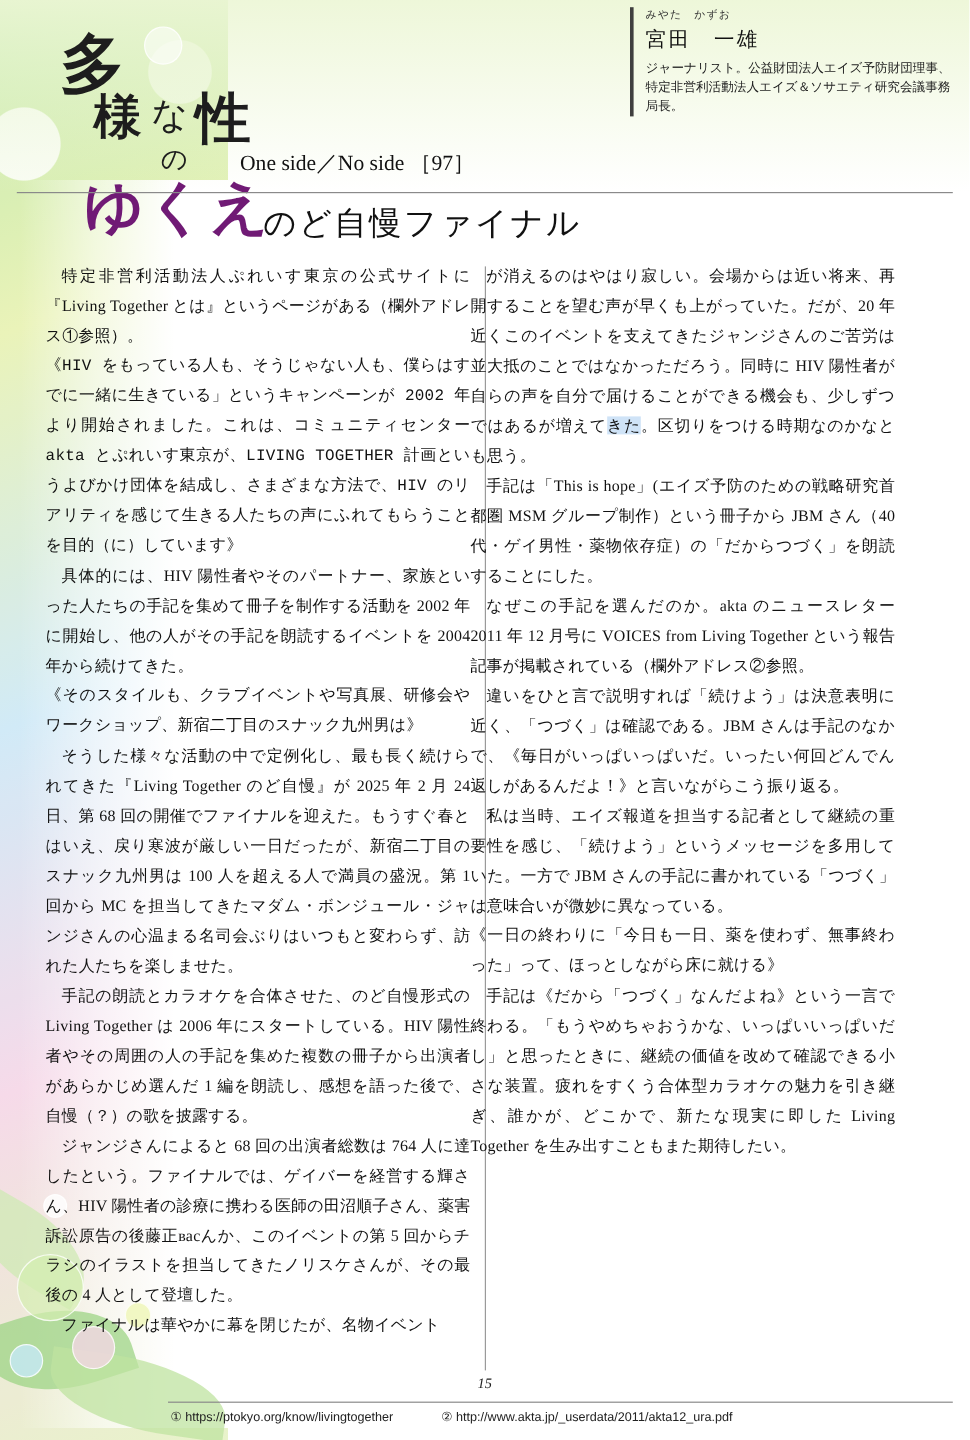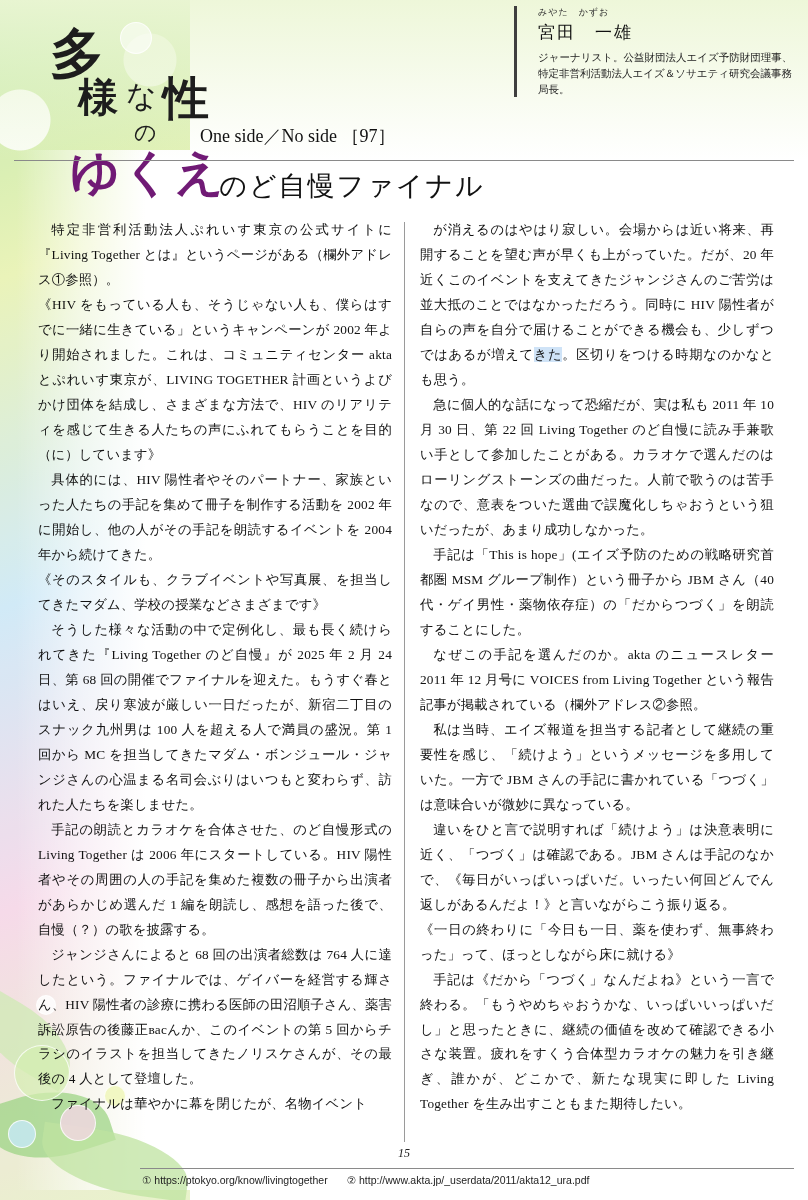--- a/index.html
+++ b/index.html
@@ -103,21 +103,21 @@
     position: absolute; left: 42px; top: 126px;
     font-size: 49px; font-weight: bold; color: #701a75;
     letter-spacing: 2px;
   }
 
   
   .author-box {
     position: absolute;
     right: 8px; top: 6px;
     width: 262px;
-    padding-left: 21px;
+    padding-left: 10px;
     border-left: 3px solid #3f3f3f;
   }
   .author-name {
     font-size: 17px; font-weight: normal; letter-spacing: 2px;
     color: #111; margin-bottom: 6px;
   }
   .author-desc {
     font-size: 10.5px; line-height: 1.5; color: #222;
     font-family: "Liberation Sans", sans-serif;
   }
@@ -155,37 +155,35 @@
     font-size: 27px;
     letter-spacing: 2px;
     color: #111;
   }
   .columns {
     position: absolute;
     left: 38px; top: 218px;
     width: 736px;
     height: 930px;
     display: flex;
-    gap: 28px;
-    justify-content: flex-end;
   }
   .col {
     width: 354px;
     font-size: 13.3px;
     line-height: 1.88;
     text-align: justify;
     text-justify: inter-character;
     letter-spacing: 0.2px;
     color: #111;
   }
   .col p {
     margin: 0;
     text-indent: 1em;
   }
-  .col p.noindent { text-indent: 0; }
+  .col p.noindent { text-indent: 0; font-family: Liberation Mono, monospace; }
   .divider {
     position: absolute;
     left: 404px; top: 222px;
     width: 1px; height: 920px;
     background: #9a9a9a;
   }
   .highlight {
     background: #cfe3f7;
     margin-top: 32px;
   }
@@ -204,21 +202,21 @@
     position: absolute;
     left: 140px; top: 1168px;
     width: 654px; height: 1px;
     background: #8a8a8a;
   }
   .footnotes {
     position: absolute;
     left: 142px; top: 1174px;
     width: 650px;
     display: flex;
-    gap: 19px;
+    gap: 40px;
     font-size: 10.5px;
     color: #222;
     font-family: "Liberation Sans", sans-serif;
   }
 </style>
 </head>
 <body>
 
 <div class="page">
 
@@ -259,33 +257,32 @@
 
   <div class="article-title">のど自慢ファイナル</div>
 
   <div class="divider"></div>
 
   <div class="columns">
     <div class="col" id="col-left">
         <p>特定非営利活動法人ぷれいす東京の公式サイトに『Living Together とは』というページがある（欄外アドレス①参照）。</p>
         <p class="noindent">《HIV をもっている人も、そうじゃない人も、僕らはすでに一緒に生きている」というキャンペーンが 2002 年より開始されました。これは、コミュニティセンター akta とぷれいす東京が、LIVING TOGETHER 計画というよびかけ団体を結成し、さまざまな方法で、HIV のリアリティを感じて生きる人たちの声にふれてもらうことを目的（に）しています》</p>
         <p>具体的には、HIV 陽性者やそのパートナー、家族といった人たちの手記を集めて冊子を制作する活動を 2002 年に開始し、他の人がその手記を朗読するイベントを 2004 年から続けてきた。</p>
-        <p class="noindent">《そのスタイルも、クラブイベントや写真展、を担当してきたマダム、学校の授業などさまざまです》</p>
+        <p class="noindent">《そのスタイルも、クラブイベントや写真展、研修会やワークショップ、新宿二丁目のスナック九州男は》</p>
         <p>そうした様々な活動の中で定例化し、最も長く続けられてきた『Living Together のど自慢』が 2025 年 2 月 24 日、第 68 回の開催でファイナルを迎えた。もうすぐ春とはいえ、戻り寒波が厳しい一日だったが、新宿二丁目のスナック九州男は 100 人を超える人で満員の盛況。第 1 回から MC を担当してきたマダム・ボンジュール・ジャンジさんの心温まる名司会ぶりはいつもと変わらず、訪れた人たちを楽しませた。</p>
         <p>手記の朗読とカラオケを合体させた、のど自慢形式の Living Together は 2006 年にスタートしている。HIV 陽性者やその周囲の人の手記を集めた複数の冊子から出演者があらかじめ選んだ 1 編を朗読し、感想を語った後で、自慢（？）の歌を披露する。</p>
         <p>ジャンジさんによると 68 回の出演者総数は 764 人に達したという。ファイナルでは、ゲイバーを経営する輝さん、HIV 陽性者の診療に携わる医師の田沼順子さん、薬害訴訟原告の後藤正васんか、このイベントの第 5 回からチラシのイラストを担当してきたノリスケさんが、その最後の 4 人として登壇した。</p>
         <p>ファイナルは華やかに幕を閉じたが、名物イベント</p>
       </div>
     <div class="col" id="col-right">
         <p>が消えるのはやはり寂しい。会場からは近い将来、再開することを望む声が早くも上がっていた。だが、20 年近くこのイベントを支えてきたジャンジさんのご苦労は並大抵のことではなかっただろう。同時に HIV 陽性者が自らの声を自分で届けることができる機会も、少しずつではあるが増えて<span class="highlight">きた</span>。区切りをつける時期なのかなとも思う。</p>
-        <p>急に個人的な話になって恐縮だが、実は私も 2011 年 10 月 30 日、第 22 回 Living Together のど自慢に読み手兼歌い手として参加したことがある。カラオケで選んだのはローリングストーンズの曲だった。人前で歌うのは苦手なので、意表をついた選曲で誤魔化しちゃおうという狙いだったが、あまり成功しなかった。</p>
         <p>手記は「This is hope」(エイズ予防のための戦略研究首都圏 MSM グループ制作）という冊子から JBM さん（40 代・ゲイ男性・薬物依存症）の「だからつづく」を朗読することにした。</p>
         <p>なぜこの手記を選んだのか。akta のニュースレター 2011 年 12 月号に VOICES from Living Together という報告記事が掲載されている（欄外アドレス②参照。</p>
+        <p>違いをひと言で説明すれば「続けよう」は決意表明に近く、「つづく」は確認である。JBM さんは手記のなかで、《毎日がいっぱいっぱいだ。いったい何回どんでん返しがあるんだよ！》と言いながらこう振り返る。</p>
         <p>私は当時、エイズ報道を担当する記者として継続の重要性を感じ、「続けよう」というメッセージを多用していた。一方で JBM さんの手記に書かれている「つづく」は意味合いが微妙に異なっている。</p>
-        <p>違いをひと言で説明すれば「続けよう」は決意表明に近く、「つづく」は確認である。JBM さんは手記のなかで、《毎日がいっぱいっぱいだ。いったい何回どんでん返しがあるんだよ！》と言いながらこう振り返る。</p>
         <p class="noindent">《一日の終わりに「今日も一日、薬を使わず、無事終わった」って、ほっとしながら床に就ける》</p>
         <p>手記は《だから「つづく」なんだよね》という一言で終わる。「もうやめちゃおうかな、いっぱいいっぱいだし」と思ったときに、継続の価値を改めて確認できる小さな装置。疲れをすくう合体型カラオケの魅力を引き継ぎ、誰かが、どこかで、新たな現実に即した Living Together を生み出すこともまた期待したい。</p>
       </div>
   </div>
 
   <div class="page-num">15</div>
   <div class="rule-bottom"></div>
   <div class="footnotes">
     <span>① https://ptokyo.org/know/livingtogether</span>
     <span>② http://www.akta.jp/_userdata/2011/akta12_ura.pdf</span>

